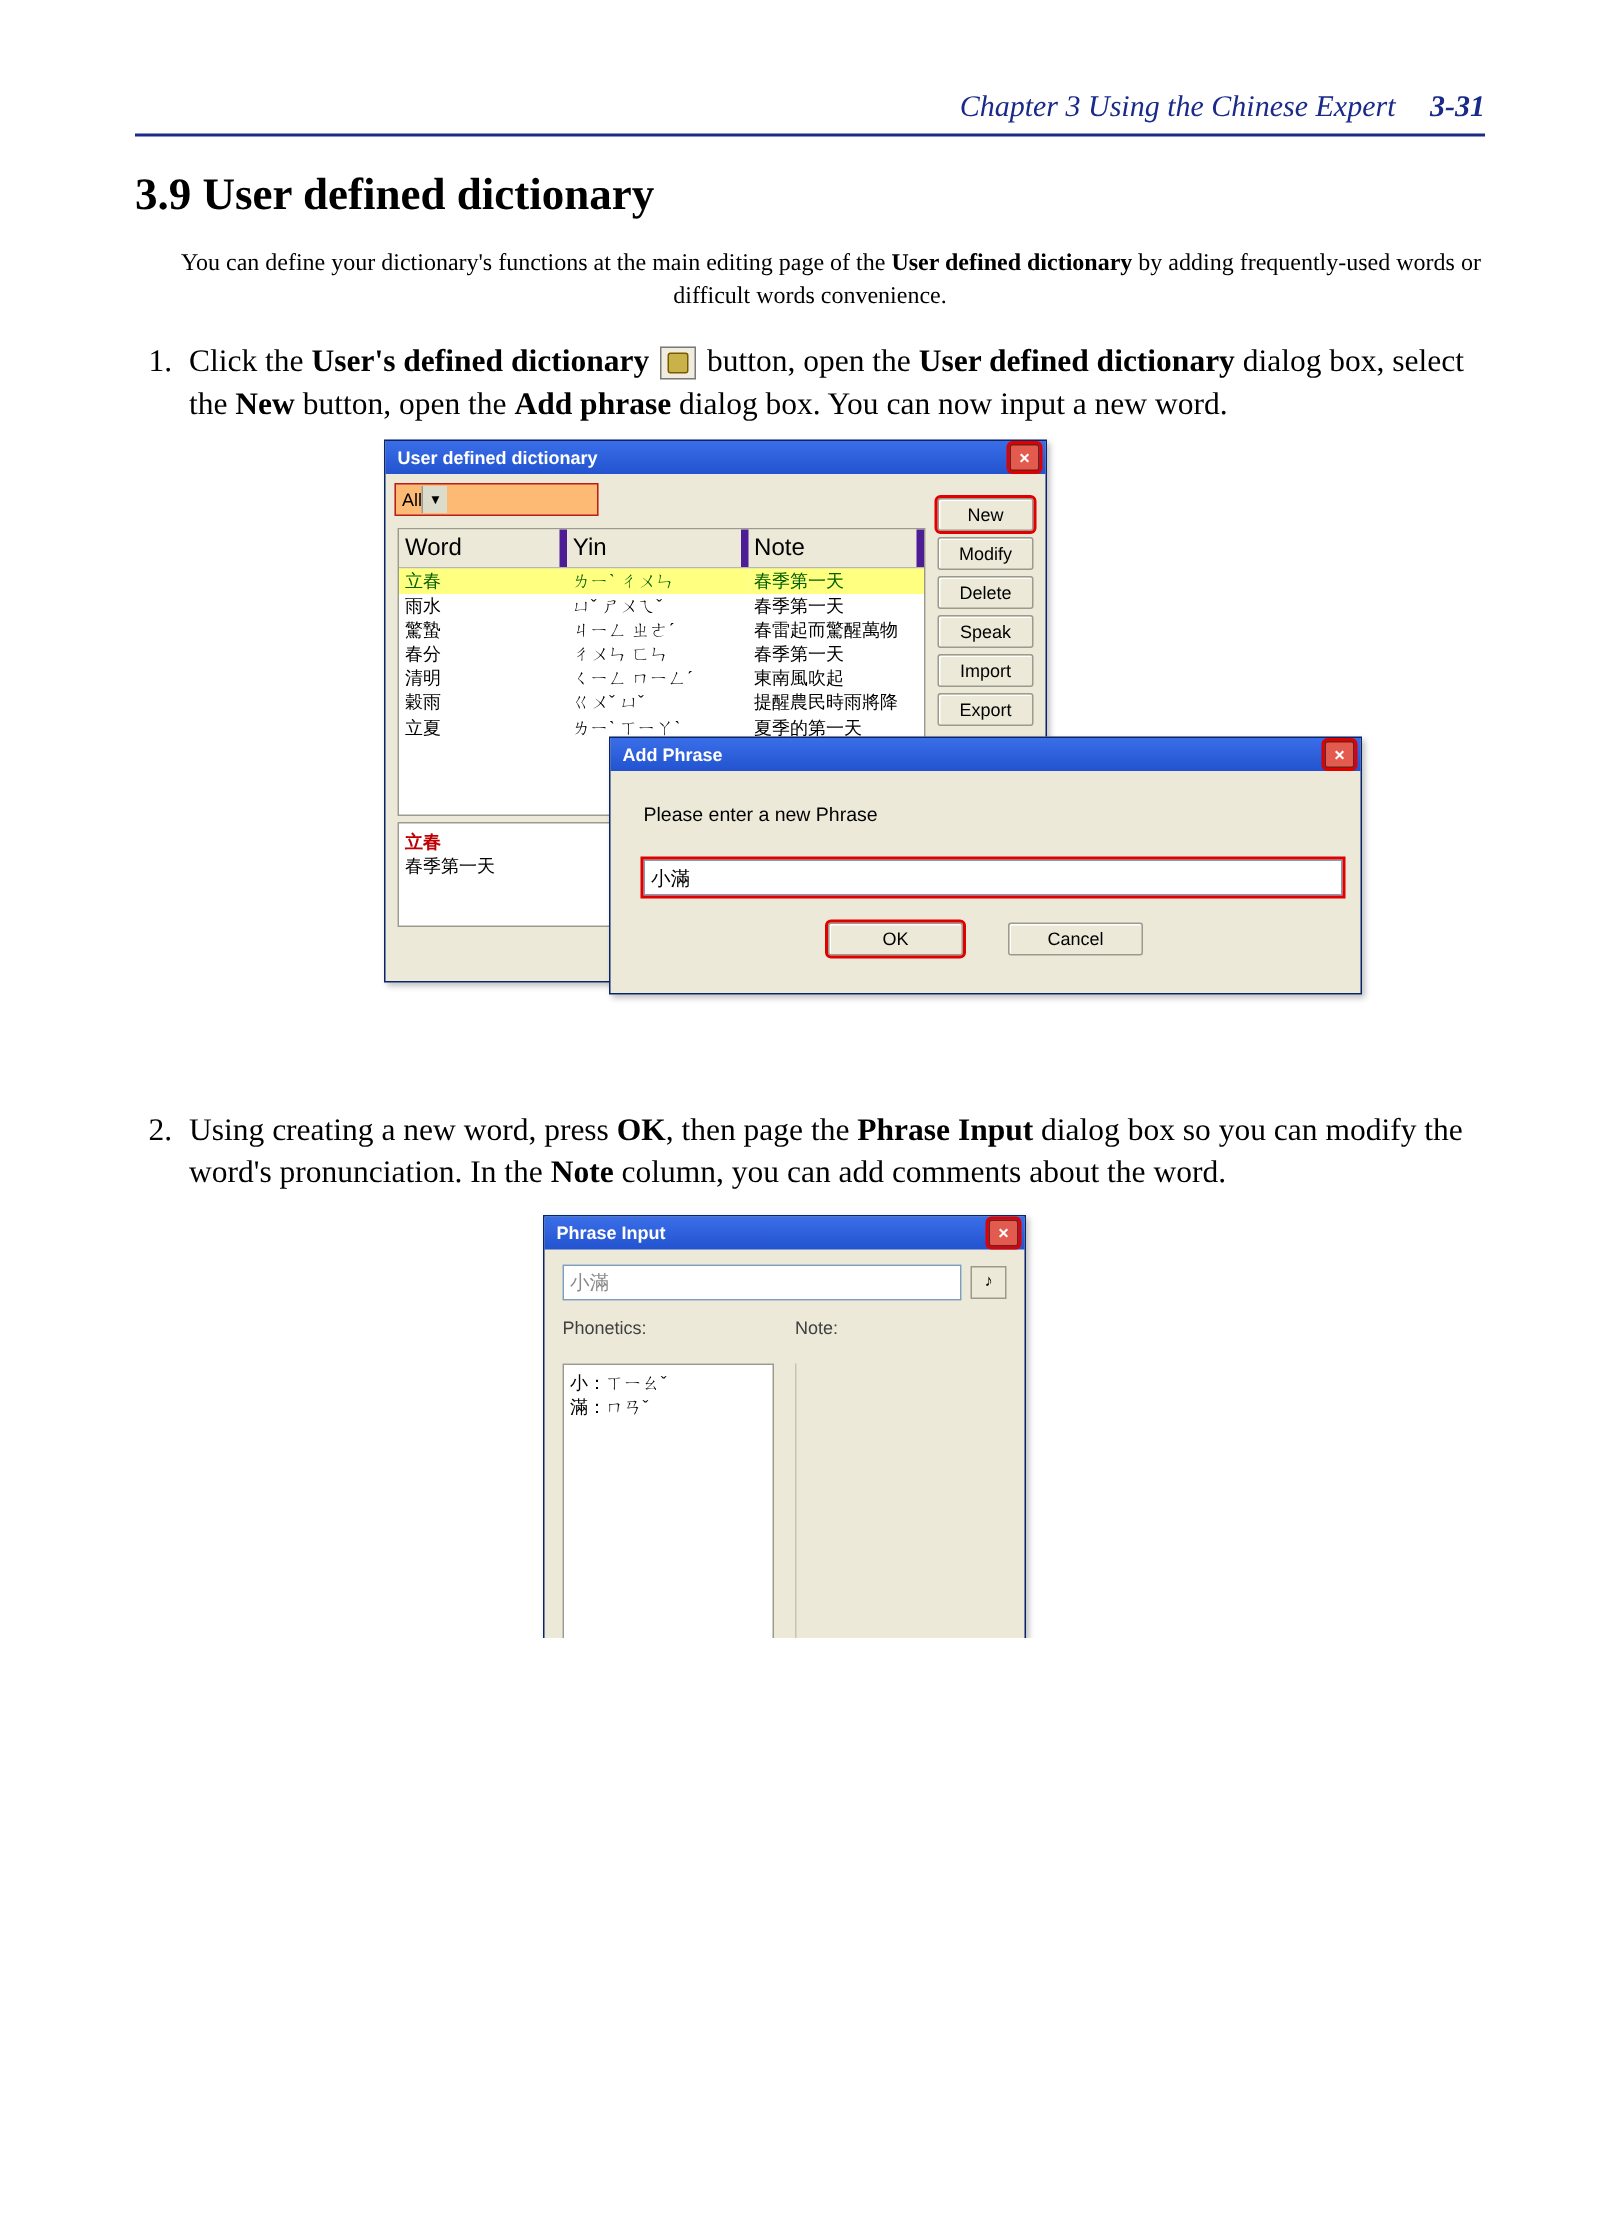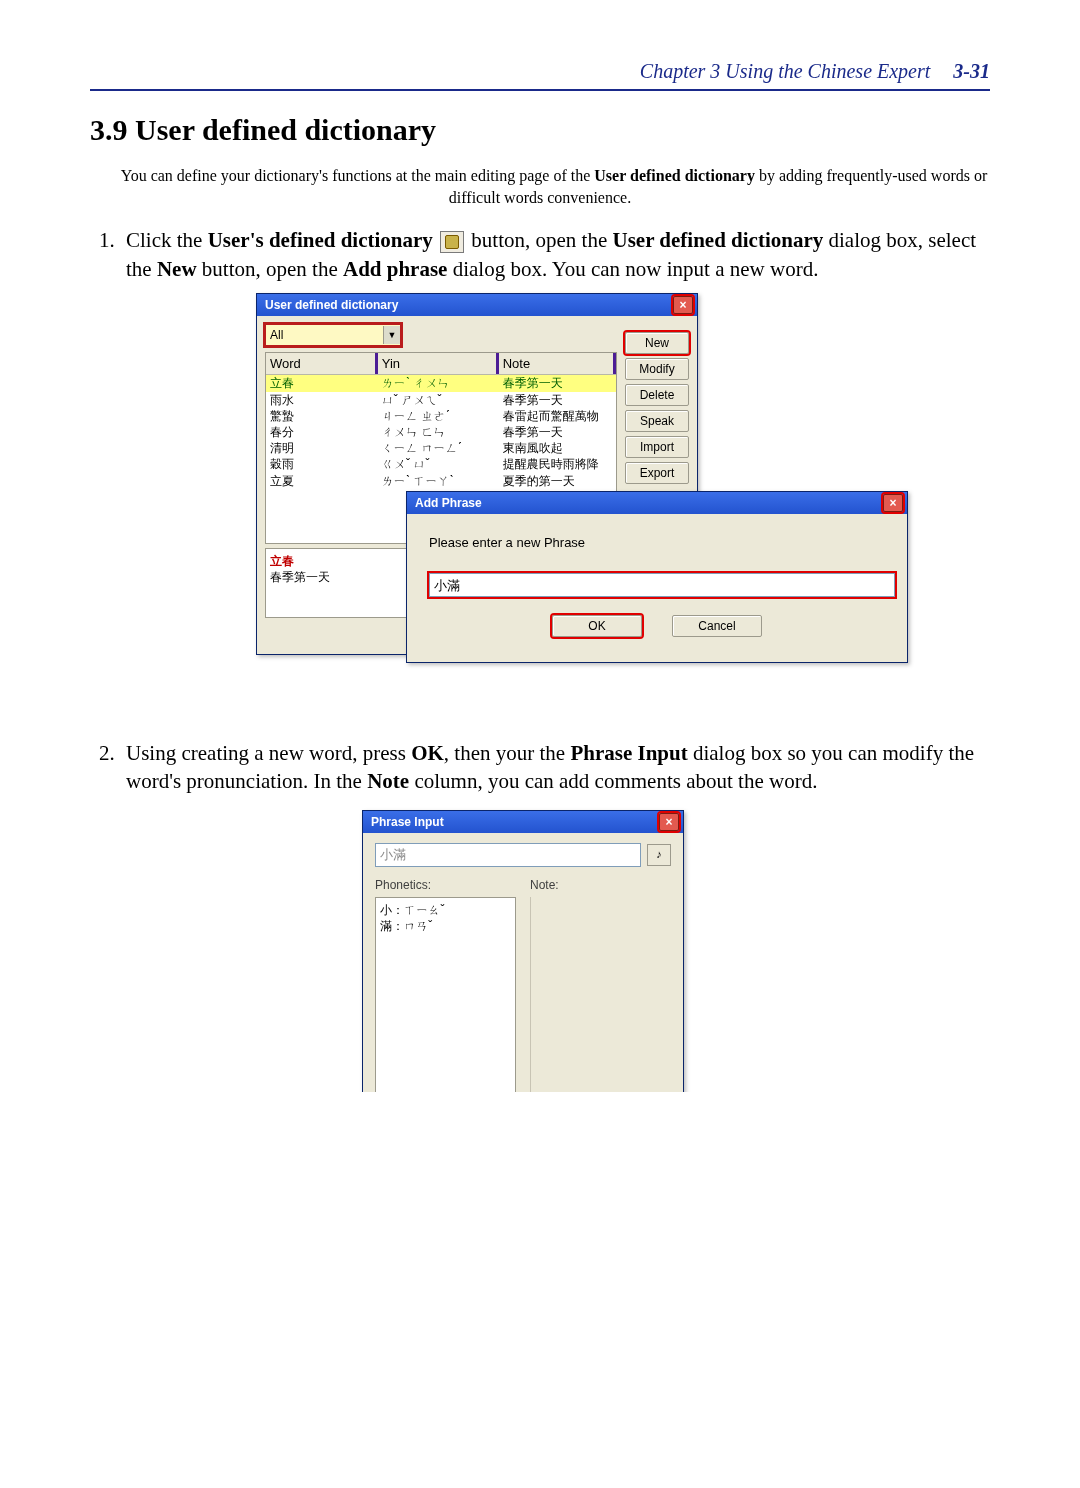--- a/index.html
+++ b/index.html
@@ -15,33 +15,33 @@
   .b{font-weight:bold;}
   .iconbox{display:inline-block;width:22px;height:20px;border:1px solid #7a7a7a;background:#f0ece0;vertical-align:middle;position:relative;margin:0 2px;}
   .iconbox::after{content:"";position:absolute;left:4px;top:3px;width:12px;height:12px;border-radius:2px;background:#c9b24a;border:1px solid #7a5a00;}
   
   .dlg{position:relative;font-family:Tahoma, Arial, sans-serif;font-size:12px;color:#000;border:1px solid #0a246a;background:#ece9d8;box-shadow:2px 2px 4px rgba(0,0,0,.25);}
   .titlebar{background:linear-gradient(#3a6ee8,#2353cf);color:#fff;height:22px;line-height:22px;padding:0 4px 0 8px;font-weight:bold;font-size:12px;display:flex;justify-content:space-between;align-items:center;}
   .closebox{width:18px;height:16px;background:#e35a4f;border:1px solid #7a1c12;color:#fff;display:flex;align-items:center;justify-content:center;font-weight:bold;font-size:12px;line-height:1;border-radius:2px;}
   .closebox.red-out{outline:2px solid #e00000;outline-offset:0;}
   .winbtn{min-width:64px;height:22px;background:#ece9d8;border:1px solid #9c9a8c;border-radius:2px;font-family:Tahoma,Arial,sans-serif;font-size:12px;padding:0 8px;box-shadow:inset 1px 1px 0 #fff;}
   .winbtn.highlight{outline:2px solid #e00000;outline-offset:0;}
-  .dropdown{height:20px;background:#fef9c3;border:3px solid #b91c1c;display:flex;align-items:center;justify-content:space-between;padding:0 0 0 4px;}
+  .dropdown{height:20px;background:#fdba74;border:1px solid #b91c1c;display:flex;align-items:center;justify-content:flex-start;padding:0 0 0 4px;}
   .dropdown .arrow{width:16px;height:18px;background:#dcdccc;border-left:1px solid #9c9a8c;display:flex;align-items:center;justify-content:center;font-size:9px;}
   .listpane{background:#fff;border:1px solid #9c9a8c;}
   .listhead{display:flex;background:#ece9d8;border-bottom:1px solid #b8b8a8;}
-  .listhead div{border-right:3px solid #4c1d95;padding:2px 4px;font-size:13px;}
+  .listhead div{border-right:5px solid #4c1d95;padding:2px 4px;font-size:16px;}
   .listbody{font-size:12px;}
   .listrow{display:flex;}
   .listrow div{padding:0 4px;white-space:nowrap;overflow:hidden;}
   .listrow.sel div{background:#ffff80;color:#006000;}
   .textarea{background:#fff;border:1px solid #9c9a8c;padding:4px;font-size:12px;}
   .textinput{background:#fff;border:1px solid #7f9db9;height:22px;padding:0 4px;font-size:13px;display:flex;align-items:center;}
   .faded{color:#8a8a8a;}
-  .sus-label{color:#404040;font-size:12px;margin-bottom:4px;}
+  .sus-label{color:#404040;font-size:12px;margin-bottom:16px;}
   .scrollhint{width:14px;background:#ece9d8;border-left:1px solid #c8c4b4;}
   
   .fig1-wrap{position:relative;margin:10px 0 26px 130px;width:700px;height:420px;}
   .dlg1{position:absolute;left:0;top:0;width:440px;height:360px;}
   .dlg1 .content{padding:6px;}
   .dlg1 .sidebtns{position:absolute;right:8px;top:38px;display:flex;flex-direction:column;gap:4px;}
   .dlg1 .listwrap{position:absolute;left:8px;top:58px;width:350px;height:190px;}
   .dlg1 .lowerbox{position:absolute;left:8px;top:254px;width:350px;height:60px;border:1px solid #9c9a8c;background:#fff;padding:4px;font-size:12px;}
   .dlg1 .lowerbox .hi{color:#c00000;font-weight:bold;}
   .dlg1 .listbody .c1{width:110px;}
@@ -177,21 +177,21 @@
               <button class="winbtn highlight" style="min-width:90px;">OK</button>
               <button class="winbtn" style="min-width:90px;">Cancel</button>
             </div>
           </div>
         </div>
 
       </div>
     </li>
 
     <li>
-      <span>Using creating a new word, press </span><span class="b">OK</span><span>, then your the </span><span class="b">Phrase Input</span><span> dialog box so you can modify the word's pronunciation. In the </span><span class="b">Note</span><span> column, you can add comments about the word.</span>
+      <span>Using creating a new word, press </span><span class="b">OK</span><span>, then page the </span><span class="b">Phrase Input</span><span> dialog box so you can modify the word's pronunciation. In the </span><span class="b">Note</span><span> column, you can add comments about the word.</span>
 
       
       <div class="fig2-wrap">
         <div class="dlg dlg3">
           <div class="titlebar">
             <span>Phrase Input</span>
             <span class="closebox red-out">×</span>
           </div>
           <div class="inner">
             <div class="toprow">

